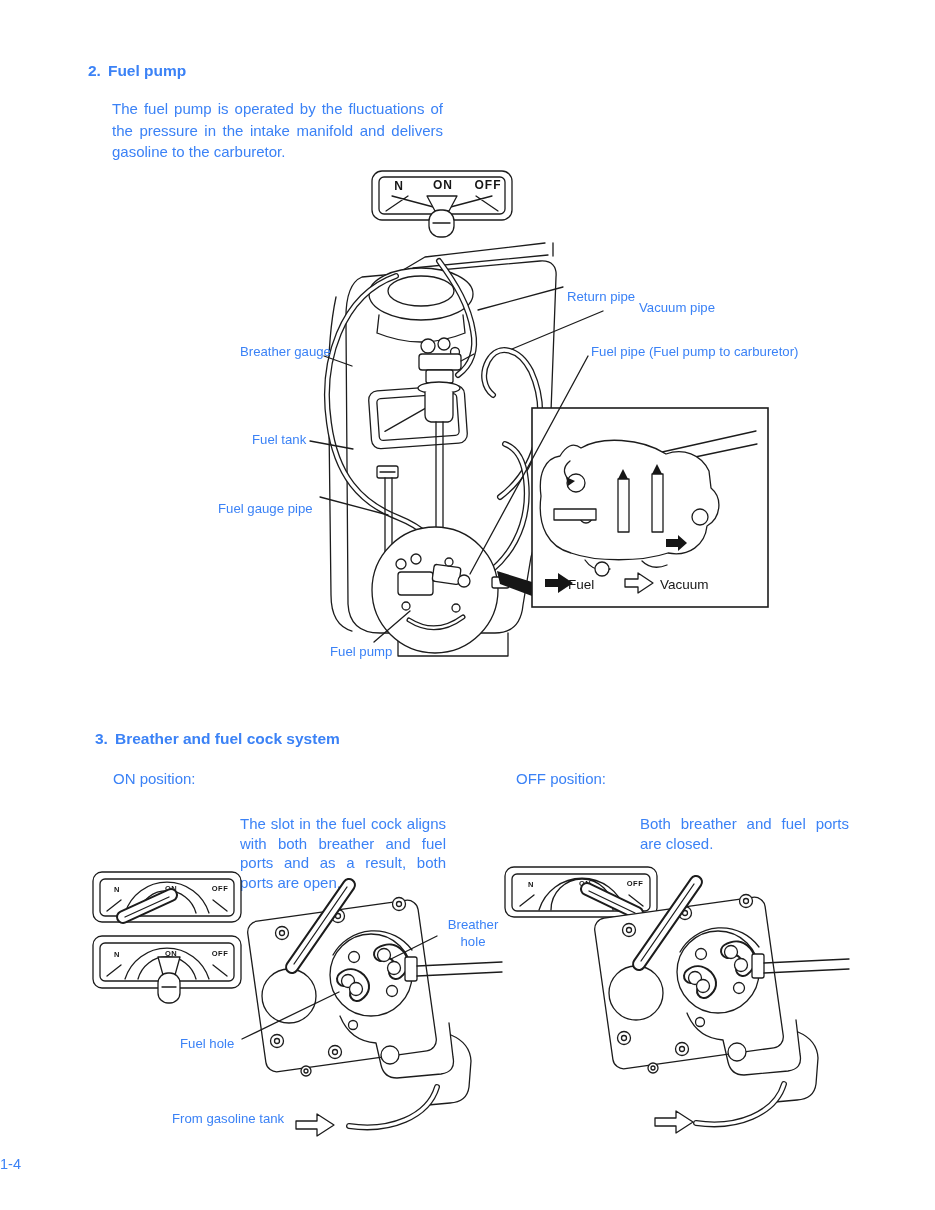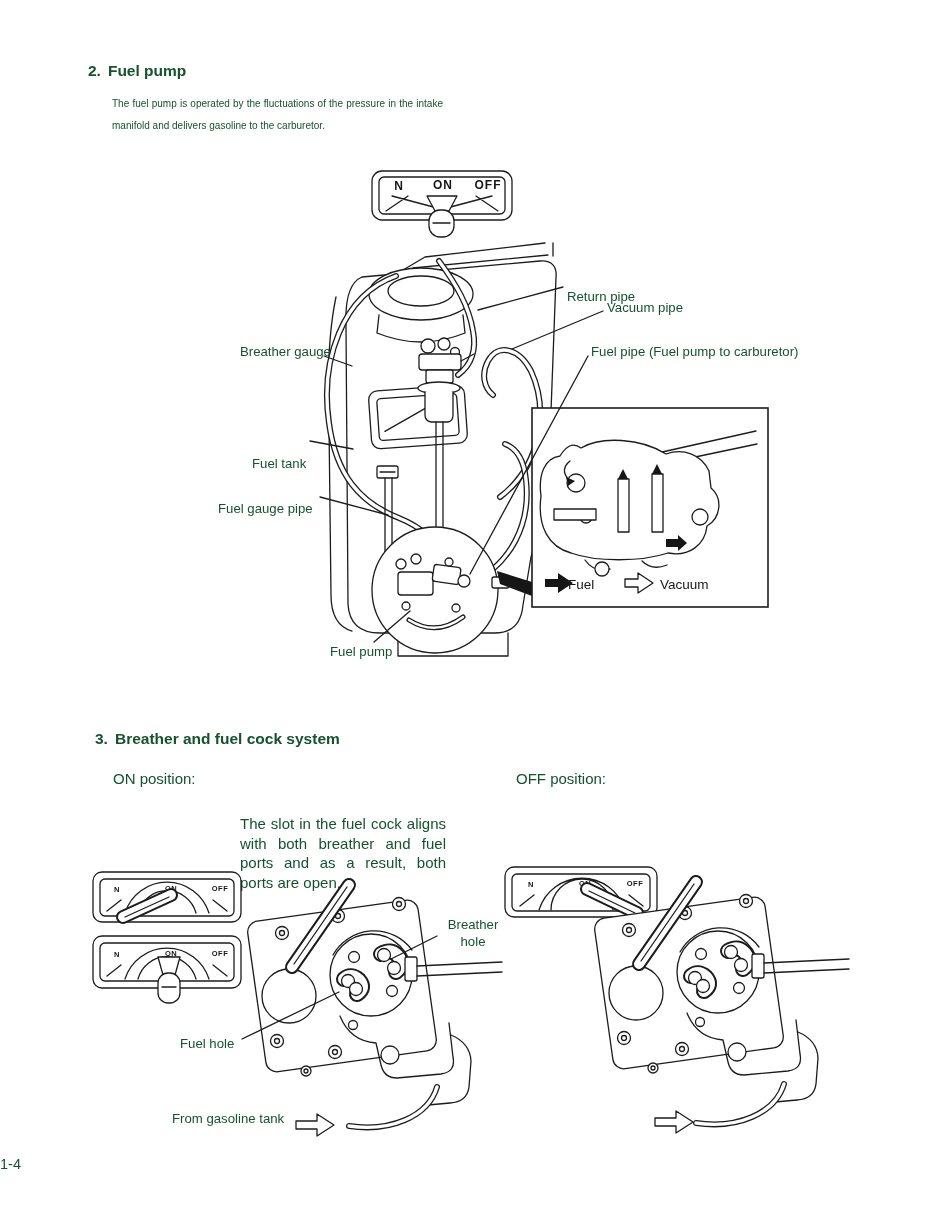--- a/index.html
+++ b/index.html
@@ -1,27 +1,27 @@
 <!DOCTYPE html>
 <html><head>
 <meta charset="utf-8">
 <style>
   html,body{margin:0;padding:0;background:#e8e8e8;}
   .page{
     position:relative;width:935px;height:1210px;background:#ffffff;
-    font-family:"Liberation Sans",sans-serif;color:#14532d;overflow:hidden;
+    font-family:"Liberation Sans",sans-serif;color:#3b82f6;overflow:hidden;
     margin:0 auto;
   }
   .heading{position:absolute;font-size:15.5px;font-weight:bold;white-space:nowrap;}
   .heading .num{display:inline-block;margin-right:7px;}
   #sec2-head{left:88px;top:62px;}
   #sec3-head{left:95px;top:730px;}
   #sec2-body{
     position:absolute;left:112px;top:83px;width:331px;
-    font-size:10px;line-height:21.5px;text-align:justify;
+    font-size:15px;line-height:21.5px;text-align:justify;
   }
   .fig{position:absolute;left:0;width:935px;}
   #fig1{top:165px;height:515px;}
   #fig2{top:855px;height:300px;}
   .fig svg{position:absolute;left:0;top:0;}
   .lbl{position:absolute;font-size:13.2px;line-height:16.5px;white-space:nowrap;}
   .lbl.wrap{white-space:normal;width:70px;}
   .positions{position:absolute;left:0;top:770px;width:935px;height:95px;font-size:15px;}
   .pos-label{position:absolute;top:0;white-space:nowrap;}
   .pos-text{position:absolute;top:0;text-align:justify;line-height:19.6px;margin-top:44px;}
@@ -155,36 +155,37 @@
           <text class="legtxt" x="568" y="424">Fuel</text>
           <path class="ln w" d="M625,414 h13 v-6 l15,10 -15,10 v-6 h-13 z"></path>
           <text class="legtxt" x="660" y="424">Vacuum</text>
         </g>
       </g>
 
       <path class="ln" d="M563,122 L478,145 M603,146 L512,184 M588,191 L470,409 M324,191 L352,201 M310,276 L353,284 M320,332 L388,350 M374,477 L410,446"></path>
     </svg>
 
     <div class="lbl" style="left:567px;top:124px;">Return pipe</div>
-    <div class="lbl" style="left:607px;top:135px;">Vacuum pipe</div>
+    <div class="lbl" style="left:639px;top:135px;">Vacuum pipe</div>
     <div class="lbl" style="left:591px;top:179px;">Fuel pipe (Fuel pump to carburetor)</div>
     <div class="lbl" style="left:240px;top:179px;">Breather gauge</div>
-    <div class="lbl" style="left:252px;top:267px;margin-top:24px;">Fuel tank</div>
+    <div class="lbl" style="left:252px;top:267px;">Fuel tank</div>
     <div class="lbl" style="left:218px;top:325px;margin-top:11px;">Fuel gauge pipe</div>
     <div class="lbl" style="left:330px;top:479px;">Fuel pump</div>
   </div>
 
   <div class="heading" id="sec3-head">
     <span class="num">3.</span><span>Breather and fuel cock system</span>
   </div>
 
   <div class="positions">
     <div class="pos-label" id="on-label">ON position:</div>
     <div class="pos-text" id="on-text">The slot in the fuel cock aligns with both breather and fuel ports and as a result, both ports are open.</div>
     <div class="pos-label" id="off-label">OFF position:</div>
+    <div class="pos-text" id="off-text">Both breather and fuel ports are closed.</div>
   </div>
 
   <div class="fig" id="fig2">
     <svg width="935" height="300" viewBox="0 0 935 300">
 
       <g>
         <rect class="ln w" x="93" y="17" width="148" height="50" rx="9"></rect>
         <rect class="ln" x="100" y="24" width="134" height="37" rx="5"></rect>
         <text class="swtxt-sm" x="117" y="37">N</text>
         <text class="swtxt-sm" x="171" y="36">ON</text>

